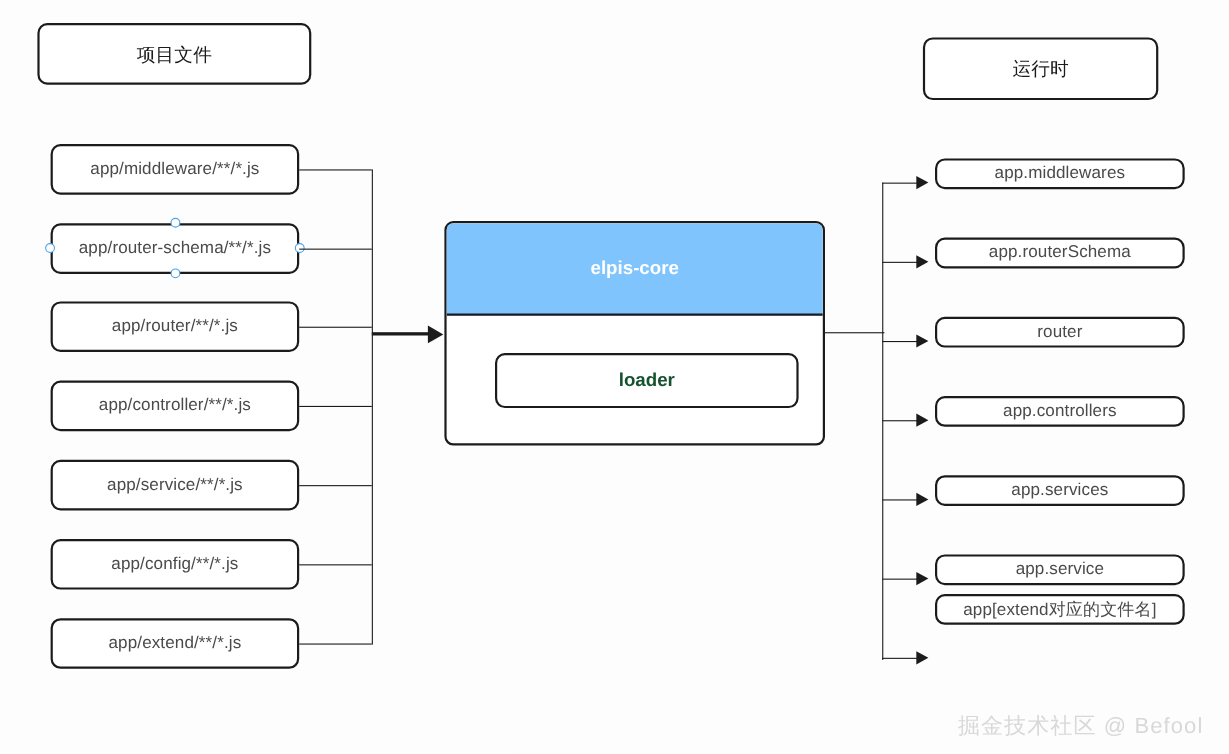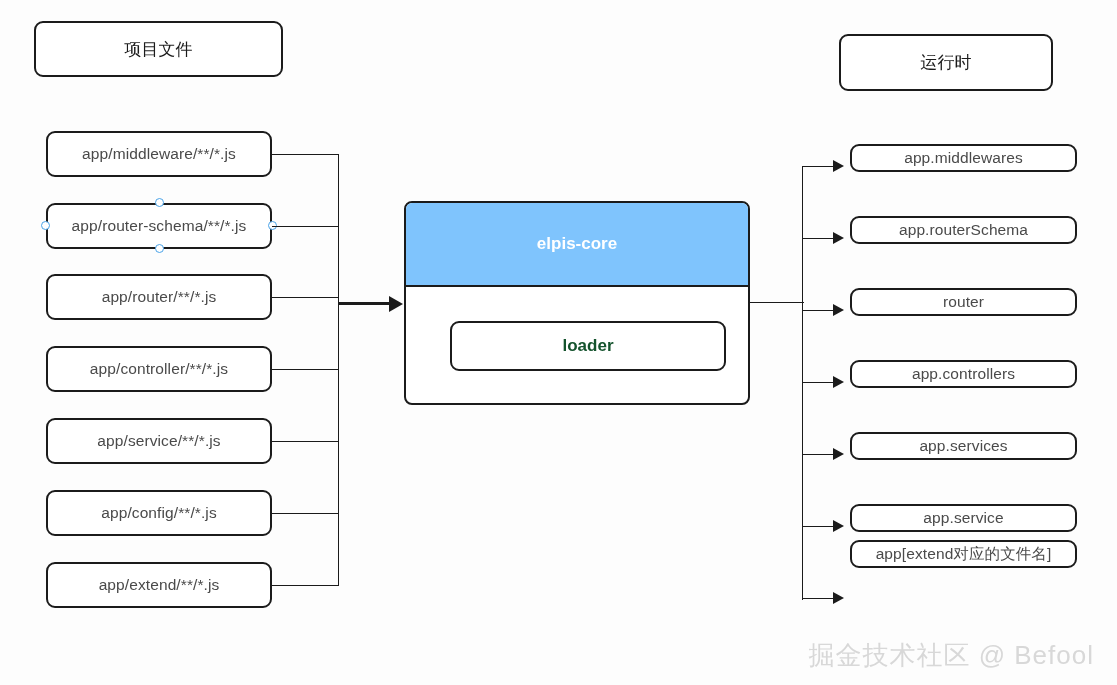--- a/index.html
+++ b/index.html
@@ -157,21 +157,21 @@
     border-radius: 50%;
     background: #ffffff;
   }
 
   
   #watermark {
     position: absolute;
     right: 23px;
     bottom: 12px;
     color: #d8d8d8;
-    font-size: 26px;
+    font-size: 20px;
     letter-spacing: 1px;
     white-space: nowrap;
     user-select: none;
   }
 </style>
 </head>
 <body>
 
 <div id="canvas">
 

